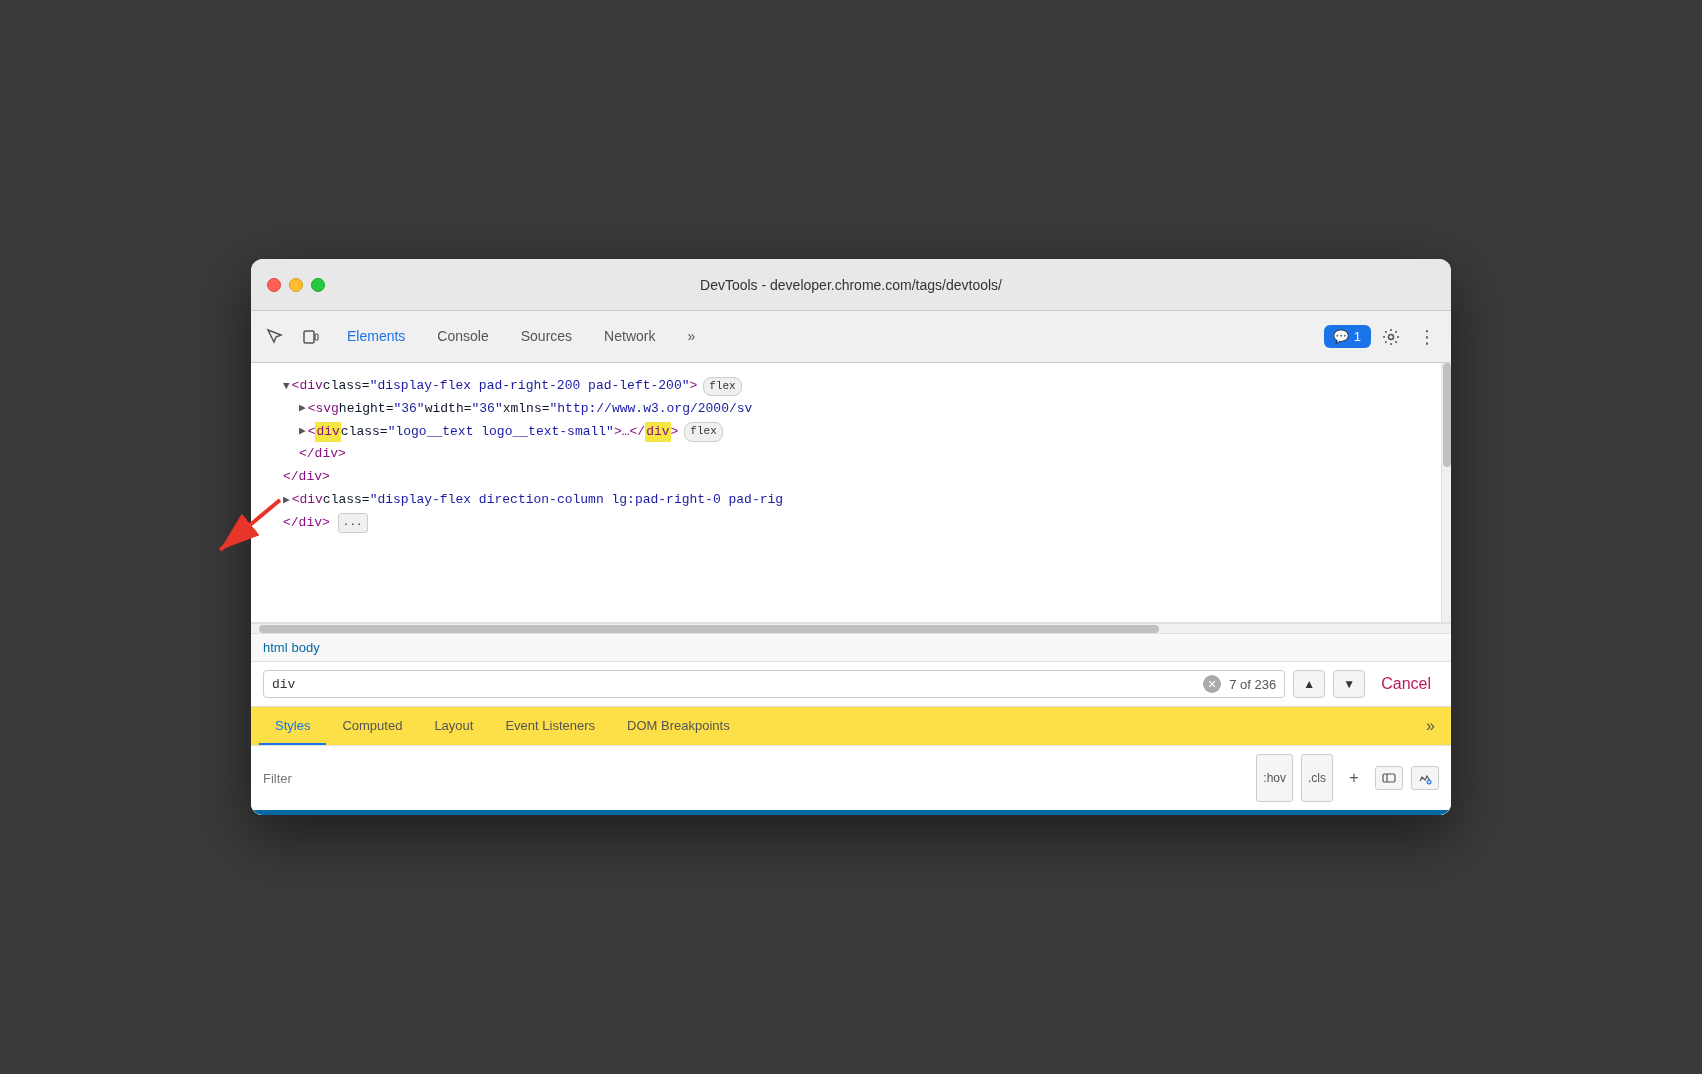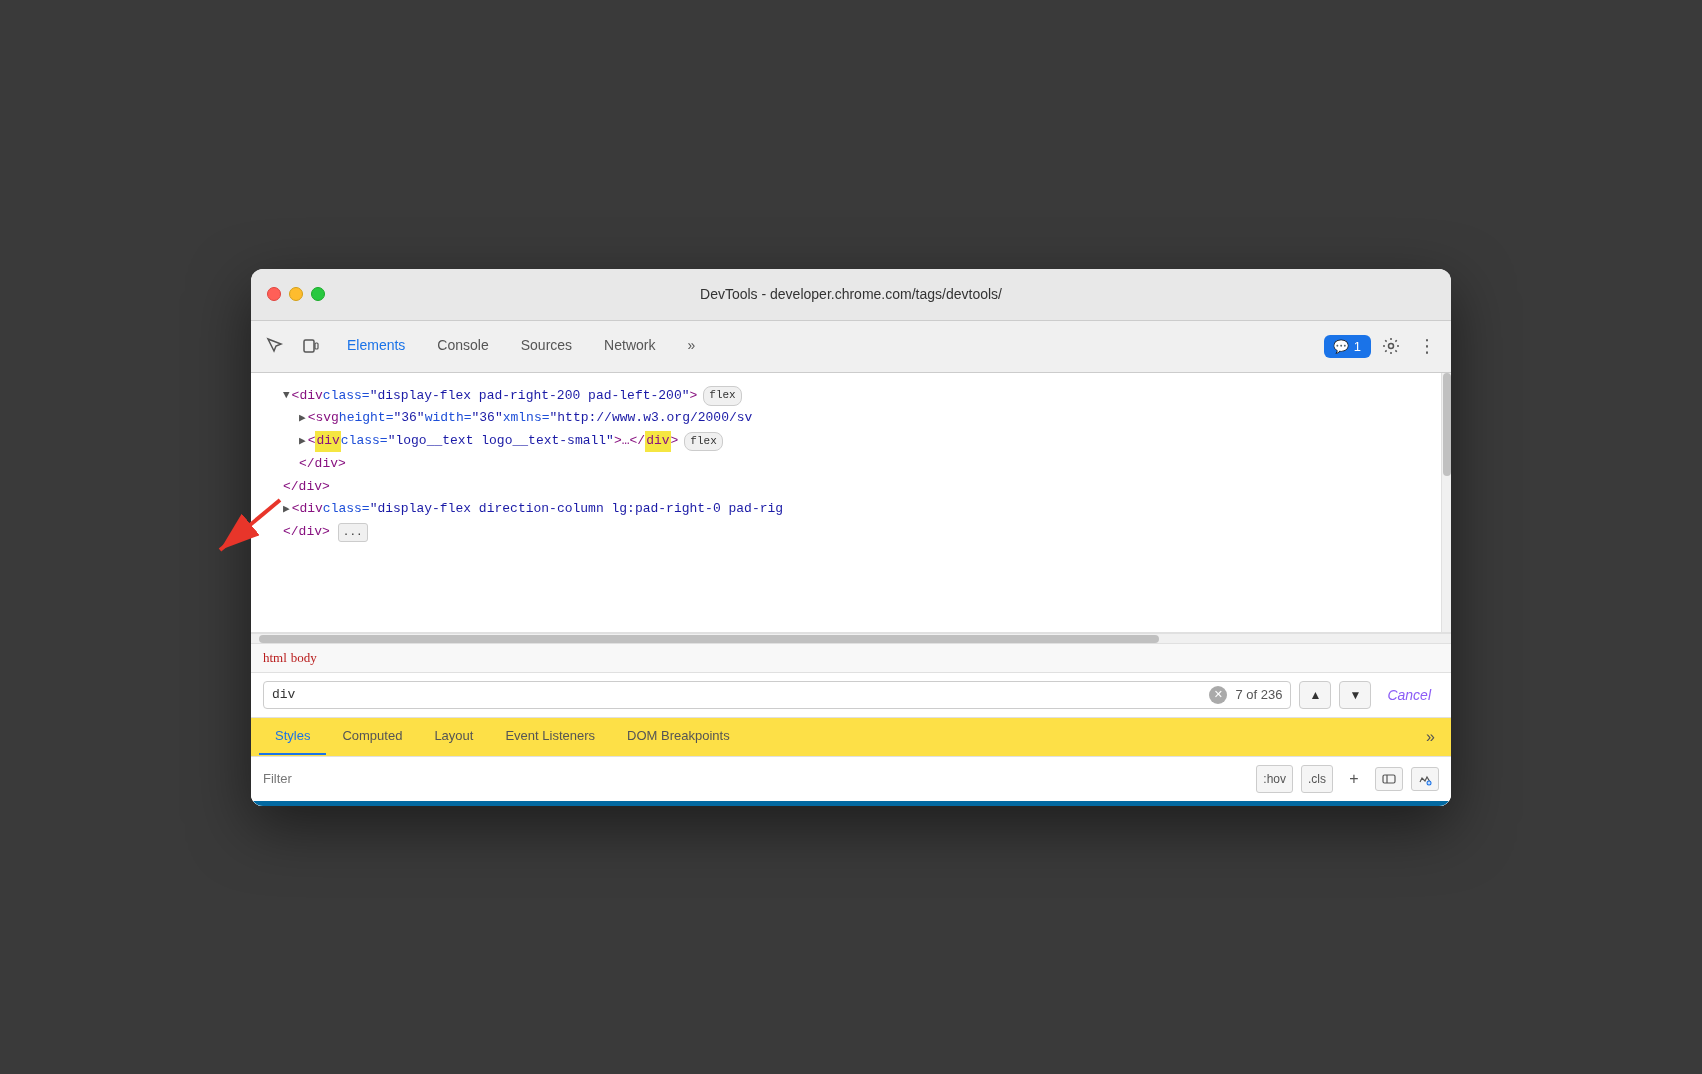--- a/index.html
+++ b/index.html
@@ -161,21 +161,21 @@
       display: flex;
       align-items: center;
       white-space: nowrap;
     }
 
     .indent-1 { padding-left: 32px; }
     .indent-2 { padding-left: 48px; }
     .indent-3 { padding-left: 64px; }
 
     .tag { color: #881280; }
-    .attr-name { color: #1d4ed8; }
+    .attr-name { color: #0f172a; }
     .attr-value { color: #1a1aa6; }
     .triangle { color: #555; margin-right: 2px; font-size: 11px; }
     .highlight-tag { background: #f5e642; color: #881280; padding: 0 1px; }
     .flex-badge {
       display: inline-flex;
       align-items: center;
       background: #f0f0f0;
       border: 1px solid #ccc;
       border-radius: 8px;
       font-size: 11px;
@@ -227,23 +227,23 @@
       background: #f8f8f8;
       border-top: 1px solid #e0e0e0;
       border-bottom: 1px solid #e0e0e0;
       padding: 6px 12px;
       display: flex;
       align-items: center;
       gap: 4px;
     }
 
     .breadcrumb-item {
-      color: #b91c1c;
-      font-size: 13px;
-      font-family: Liberation Serif, serif;
+      color: #0369a1;
+      font-size: 13px;
+      font-family: Liberation Sans, sans-serif;
       cursor: pointer;
     }
 
     
     .search-bar {
       display: flex;
       align-items: center;
       padding: 8px 12px;
       border-bottom: 1px solid #e0e0e0;
       background: white;
@@ -298,26 +298,25 @@
       border-radius: 4px;
       display: flex;
       align-items: center;
       justify-content: center;
       cursor: pointer;
       font-size: 12px;
       color: #333;
     }
 
     .cancel-btn {
-      color: #8b5cf6;
-      font-size: 14px;
+      color: #be185d;
+      font-size: 16px;
       cursor: pointer;
       padding: 4px 8px;
       border-radius: 4px;
-      font-style: italic;
     }
 
     
     .bottom-panel {
       background: white;
     }
 
     .bottom-tabs {
       display: flex;
       align-items: center;
@@ -368,21 +367,21 @@
     .filter-actions {
       display: flex;
       align-items: center;
       gap: 8px;
     }
 
     .filter-action-btn {
       font-size: 12px;
       color: #555;
       cursor: pointer;
-      padding: 6px 6px;
+      padding: 16px 6px;
       border: 1px solid #ccc;
       border-radius: 3px;
       background: #f5f5f5;
     }
 
     .filter-plus-btn {
       width: 26px;
       height: 22px;
       display: flex;
       align-items: center;

